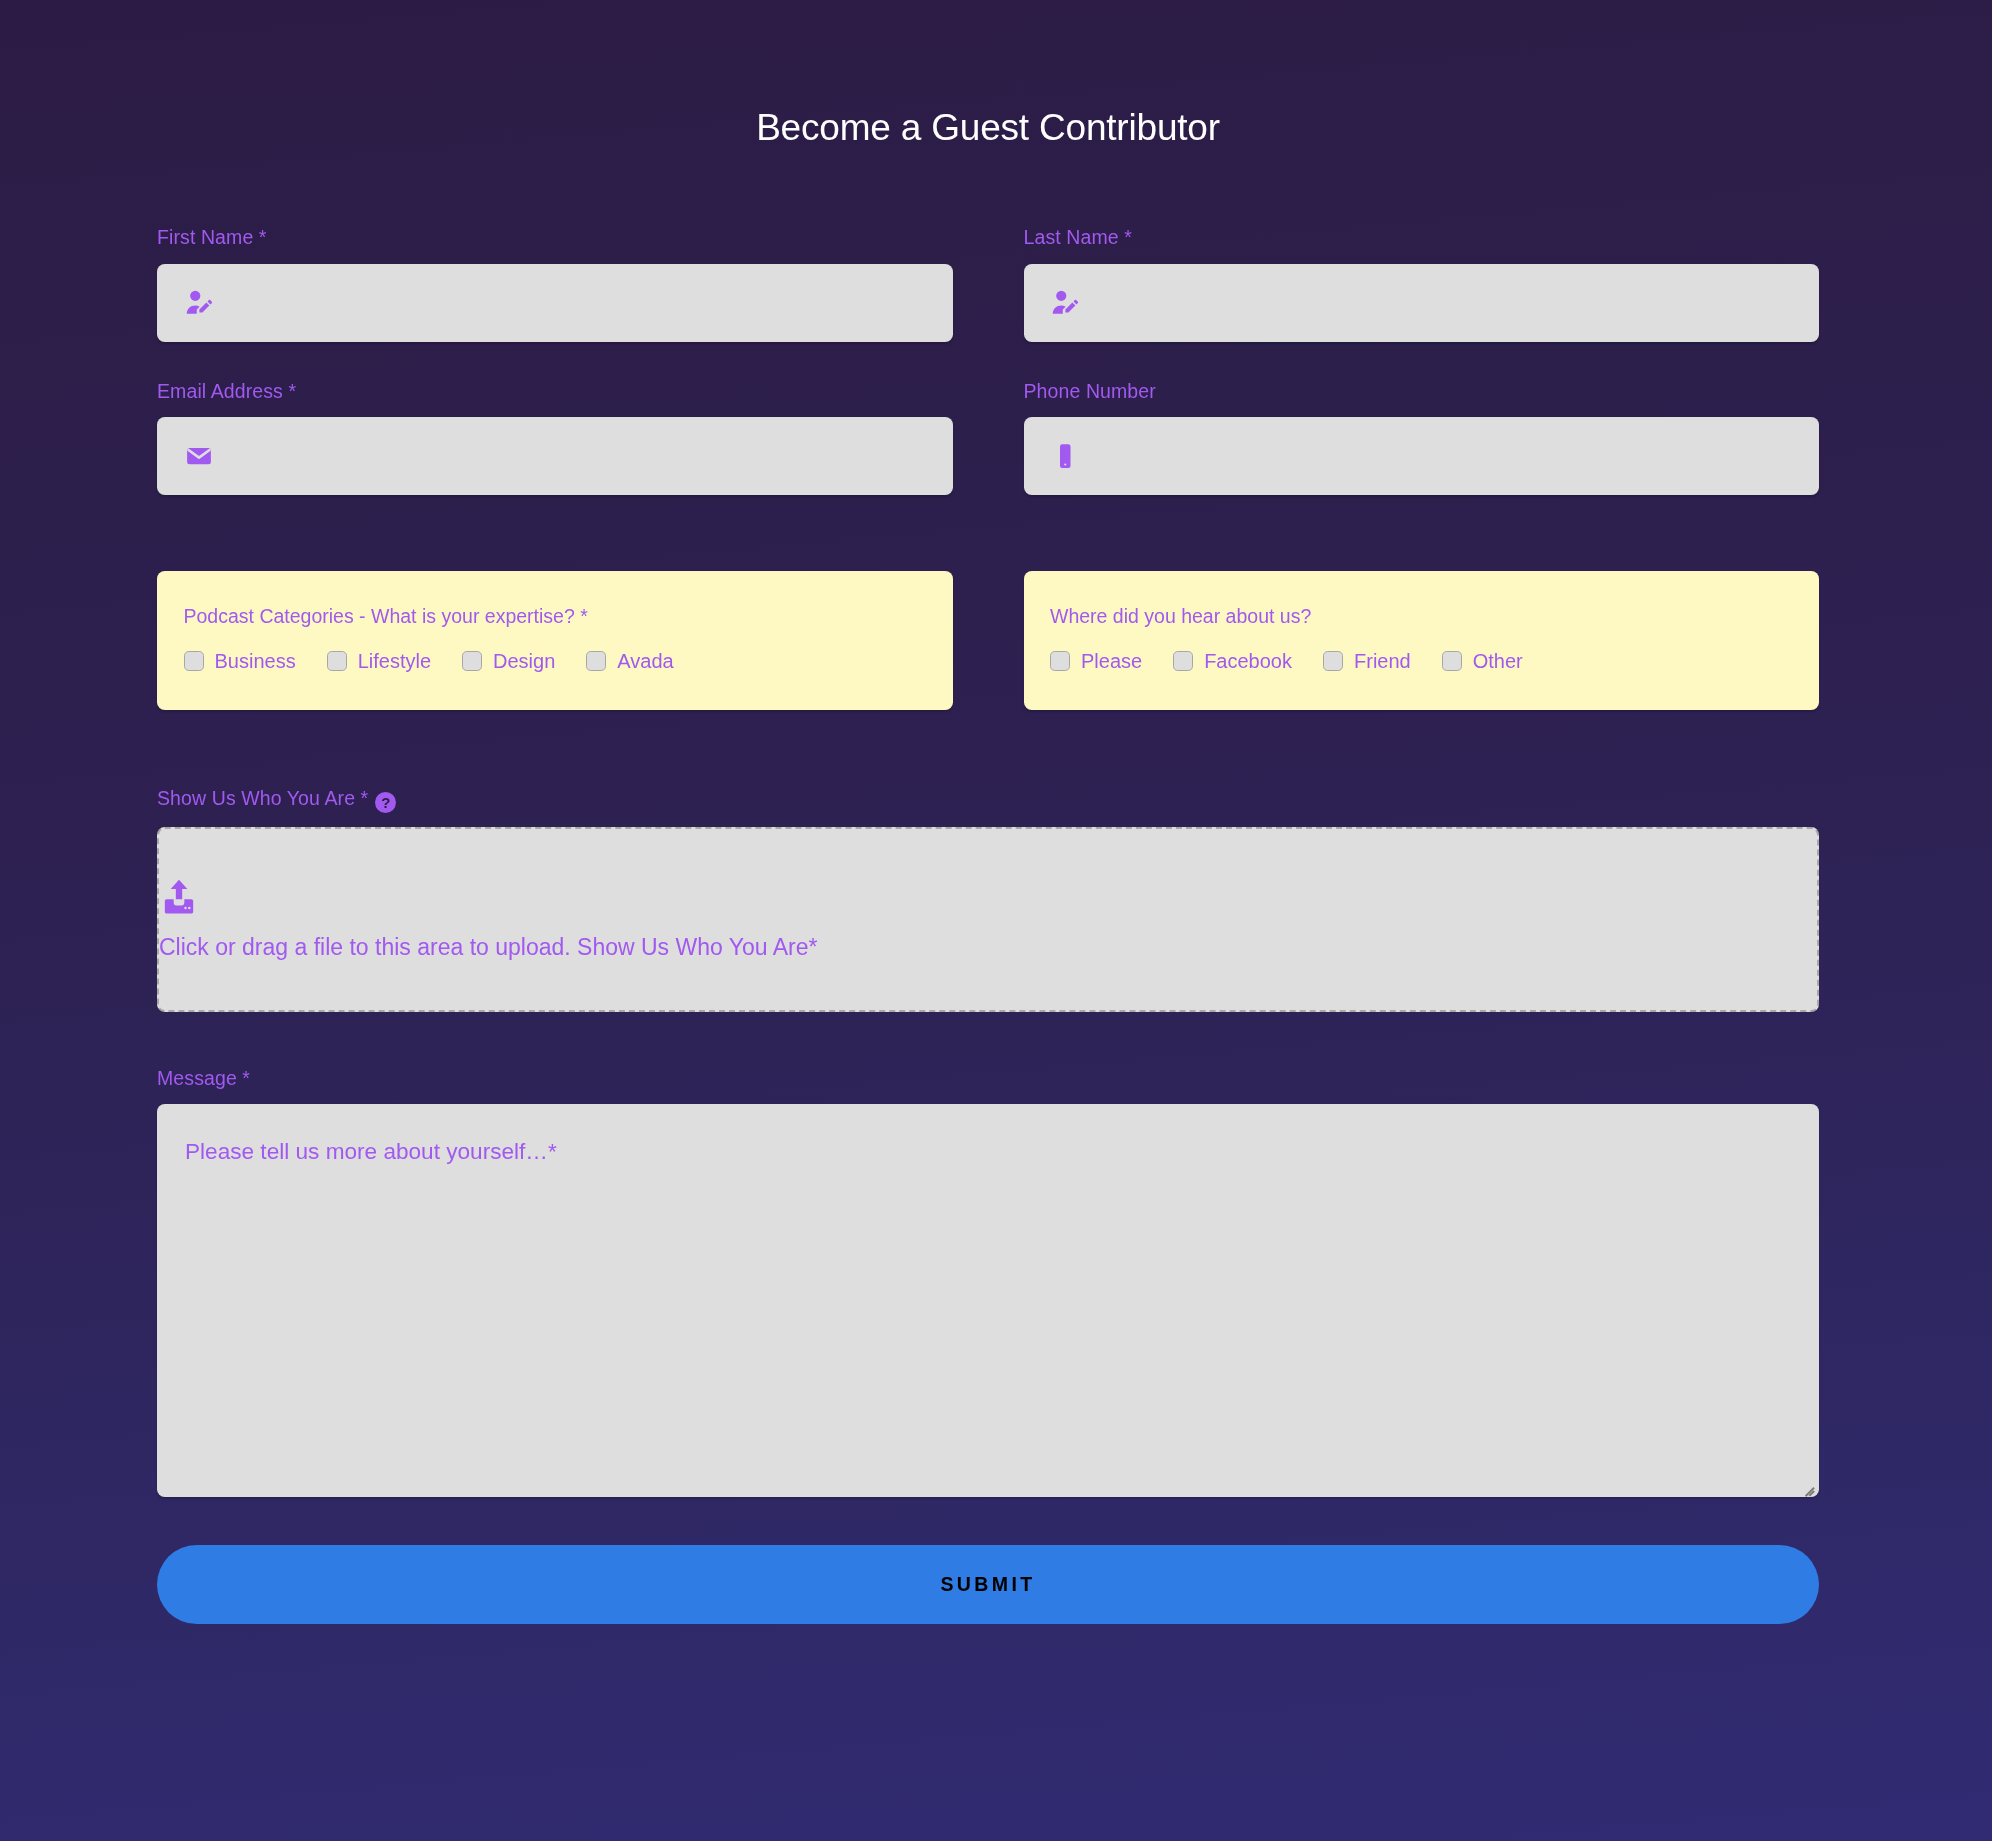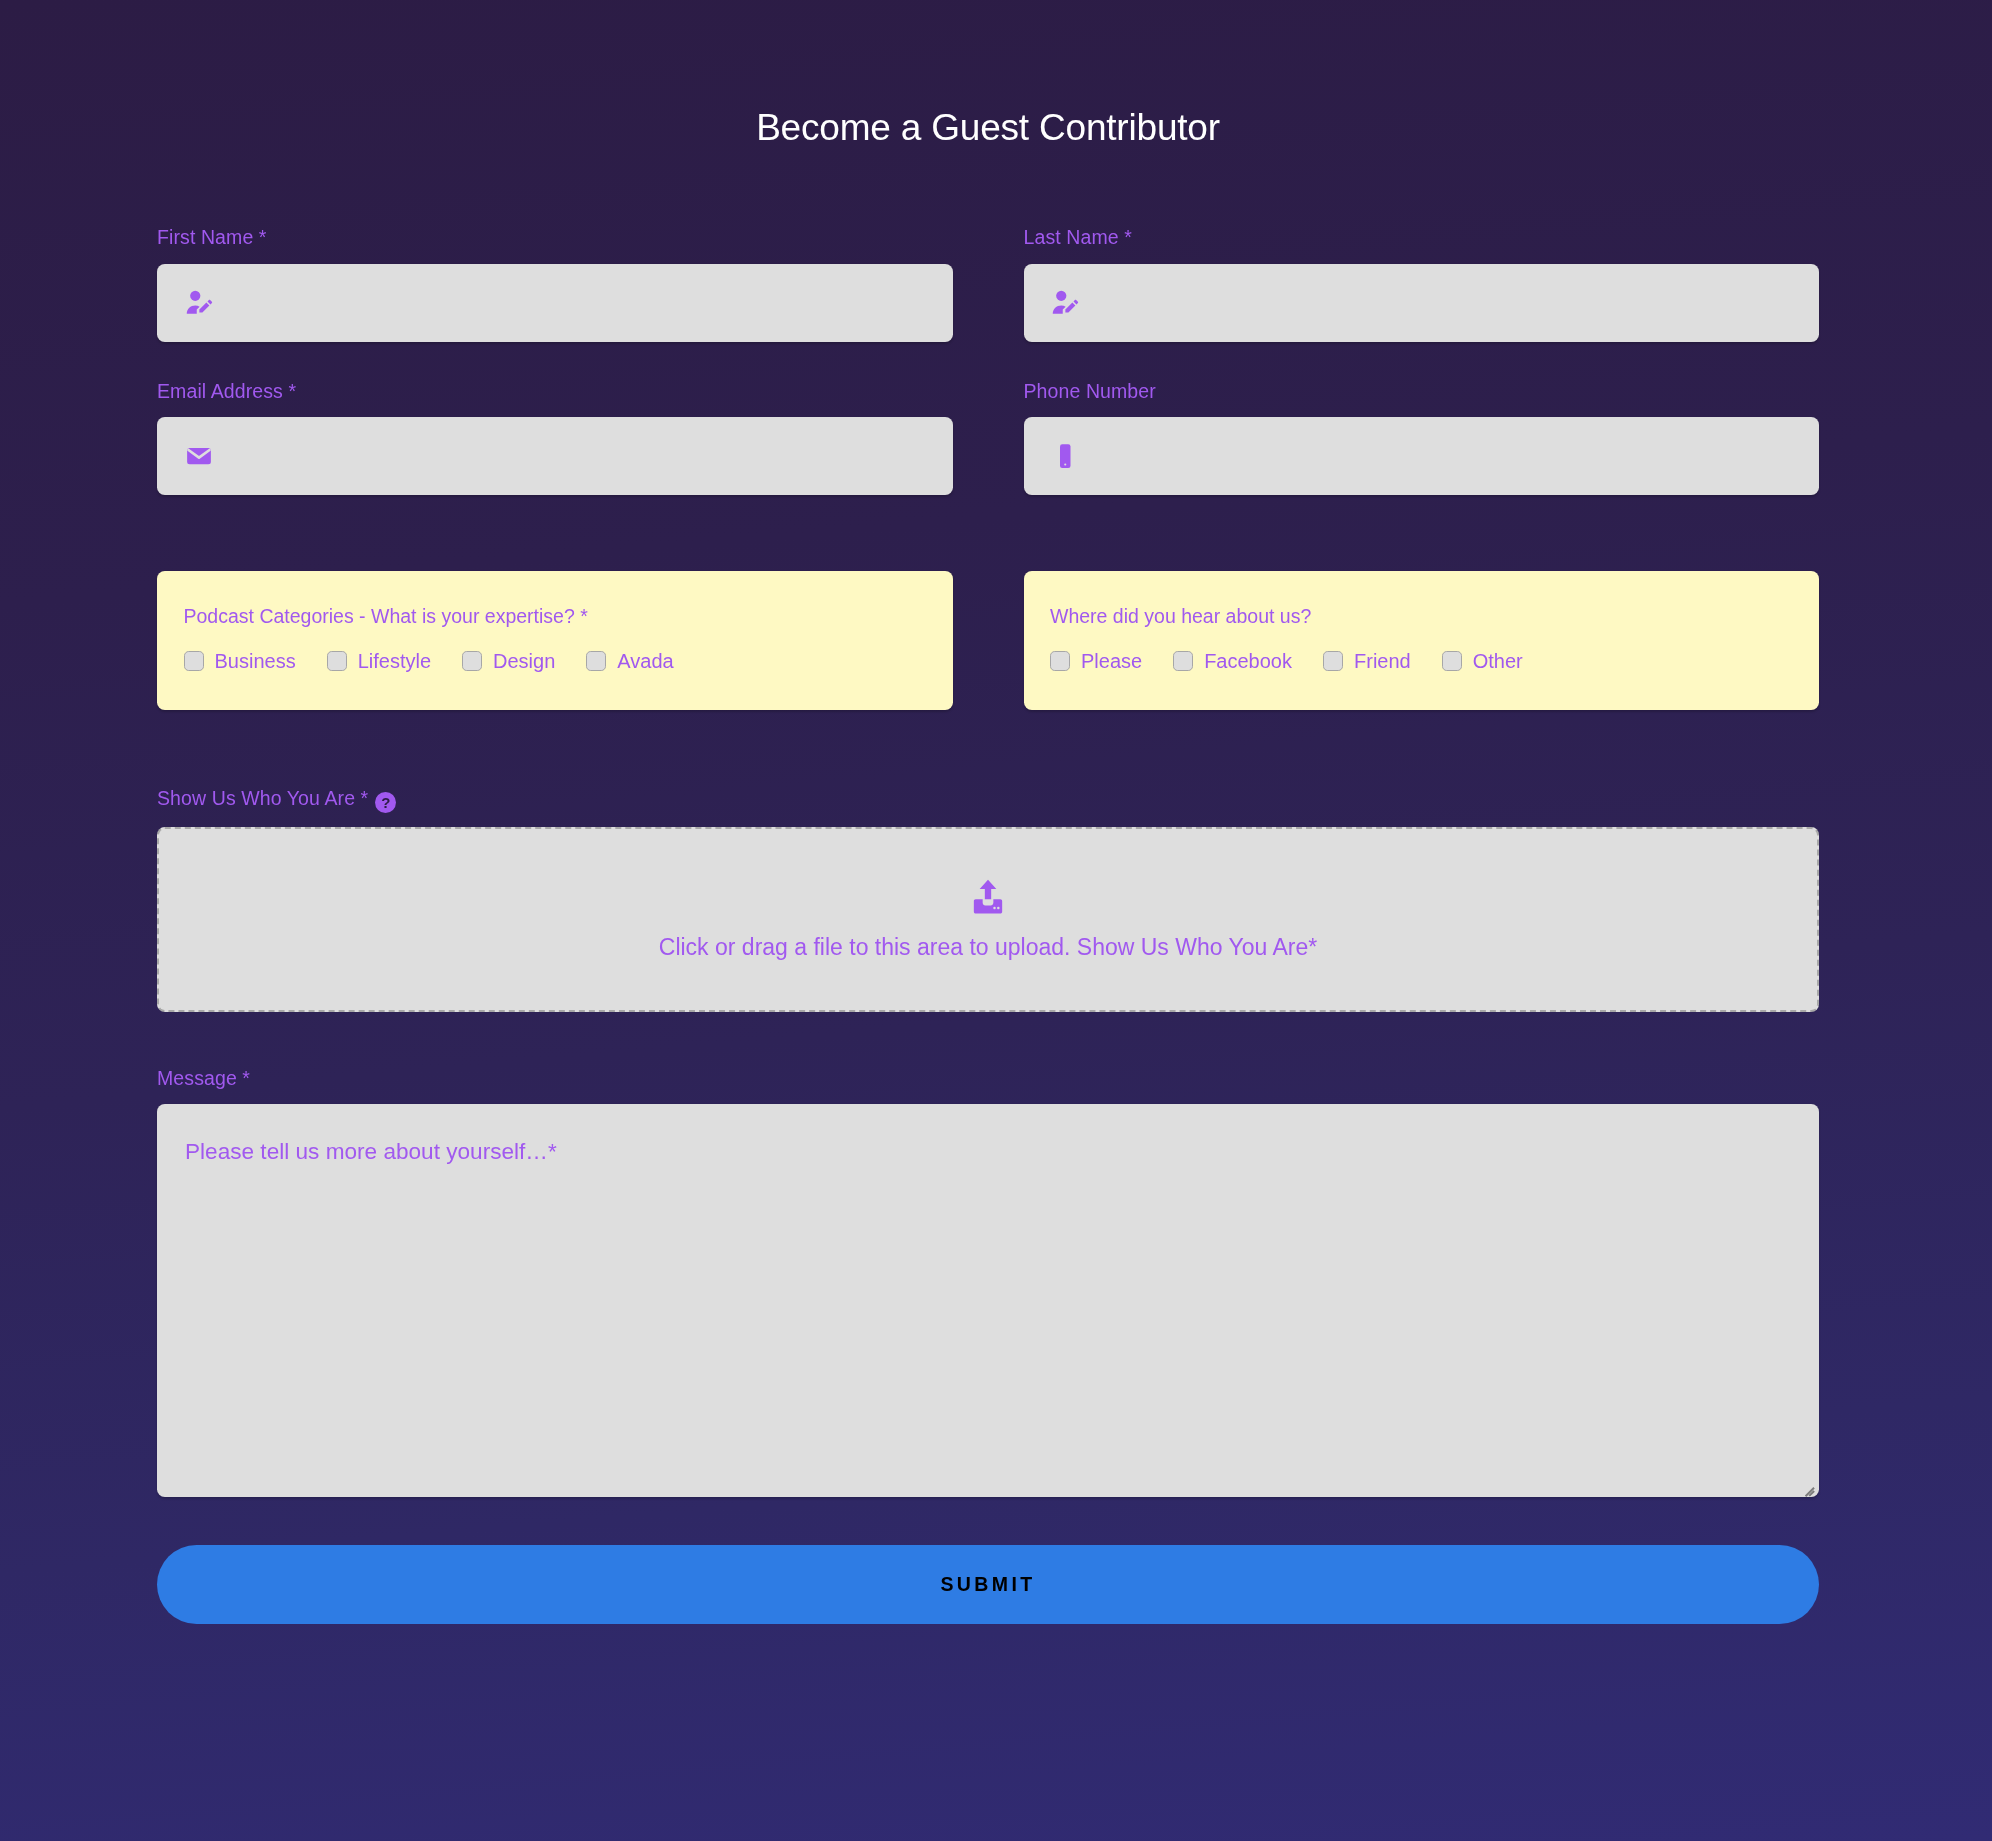--- a/index.html
+++ b/index.html
@@ -165,21 +165,21 @@
   }
 
   
   .upload-zone {
     background: #dedede;
     border: 2.3px dashed #a8a8a8;
     border-radius: 7.8px;
     height: 185px;
     display: flex;
     flex-direction: column;
-    align-items: center;
+    align-items: flex-start;
     justify-content: center;
     cursor: pointer;
   }
 
   .upload-icon {
     width: 40px;
     height: 40px;
     margin-bottom: 17px;
   }
   .upload-icon svg { display: block; width: 100%; height: 100%; }

